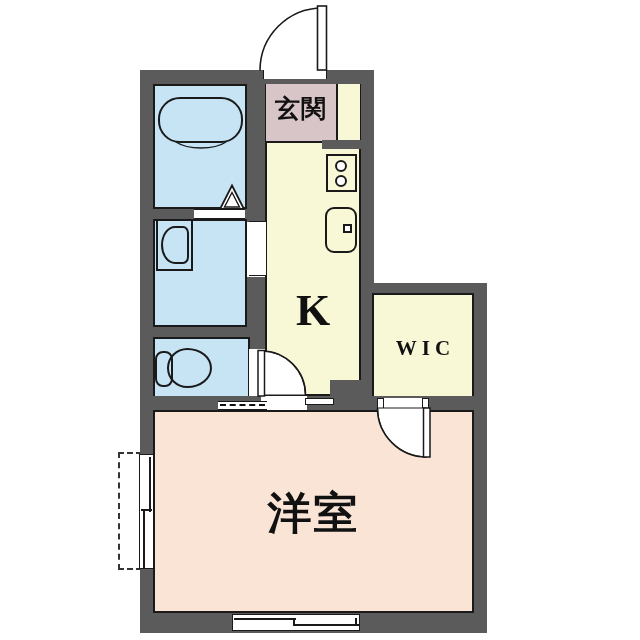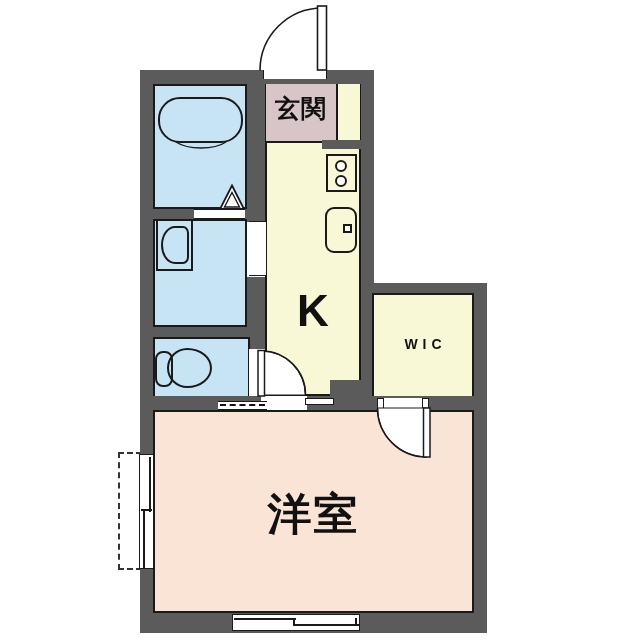--- a/index.html
+++ b/index.html
@@ -1,21 +1,21 @@
 <!DOCTYPE html>
 <html style="--wall: #5b5b5b; --line: #1a1a1a; --bg: #ffffff;"><head>
 <meta charset="utf-8">
 <style>
   :root{
     --wall:#5b5b5b; --line:#1a1a1a; --bg:#ffffff;
     --blue:#c7e4f5; --yellow:#f8f8d7; --mauve:#d8c5c8; --peach:#fae4d6;
   }
   html,body{margin:0;padding:0;background:var(--bg);}
   #plan{position:relative;width:640px;height:640px;background:var(--bg);
-        font-family:Liberation Sans, sans-serif; overflow:hidden;}
+        font-family:Liberation Serif, serif; overflow:hidden;}
   .room,.wall,.fix,.open{position:absolute;box-sizing:border-box;}
   .wall{background:var(--wall);z-index:2;}
   .room{border:2px solid var(--line);z-index:1;}
   .thinb{border-width:1.5px;}
   .fix{border:2px solid var(--line);background:transparent;z-index:3;}
   .open{background:#fff;z-index:4;}
   .lbl{position:absolute;z-index:6;color:#111;text-align:center;line-height:1.1;}
   svg.overlay{position:absolute;left:0;top:0;z-index:5;pointer-events:none;}
   svg.overlay path, svg.overlay rect{stroke:var(--line);}
   .dash-line{position:absolute;left:2px;right:2px;top:2px;border-top:2px dashed #111;}
@@ -96,16 +96,16 @@
     <path d="M261.5 351 A44 44 0 0 1 305.5 395 L261.5 395 Z" fill="#ffffff" stroke="none"></path>
     <path d="M261.5 351 A44 44 0 0 1 305.5 395" fill="none" stroke-width="1.6"></path>
     <rect x="258" y="350.5" width="6.5" height="45.5" fill="#ffffff" stroke-width="1.5"></rect>
     <path d="M426.5 457 A49 49 0 0 1 377.5 408 L426.5 408 Z" fill="#ffffff" stroke="none"></path>
     <path d="M426.5 457 A49 49 0 0 1 377.5 408" fill="none" stroke-width="1.6"></path>
     <rect x="423.5" y="408" width="6.5" height="49" fill="#ffffff" stroke-width="1.5"></rect>
   </svg>
 
   <div class="lbl" style="left:265px;top:95px;width:72px;font-size:25px;font-weight:700;letter-spacing:1px;">玄関</div>
   <div class="lbl" style="left:265px;top:287px;width:96px;font-size:44px;font-weight:600;">K</div>
-  <div class="lbl" style="left:372px;top:337px;width:102px;font-size:14px;font-weight:700;letter-spacing:5px;text-indent:5px;">WIC</div>
+  <div class="lbl" style="left:372px;top:337px;width:102px;font-size:21px;font-weight:700;letter-spacing:5px;text-indent:5px;">WIC</div>
   <div class="lbl" style="left:153px;top:490px;width:321px;font-size:44px;font-weight:700;letter-spacing:2px;">洋室</div>
 
 </div>
 
 </body></html>

